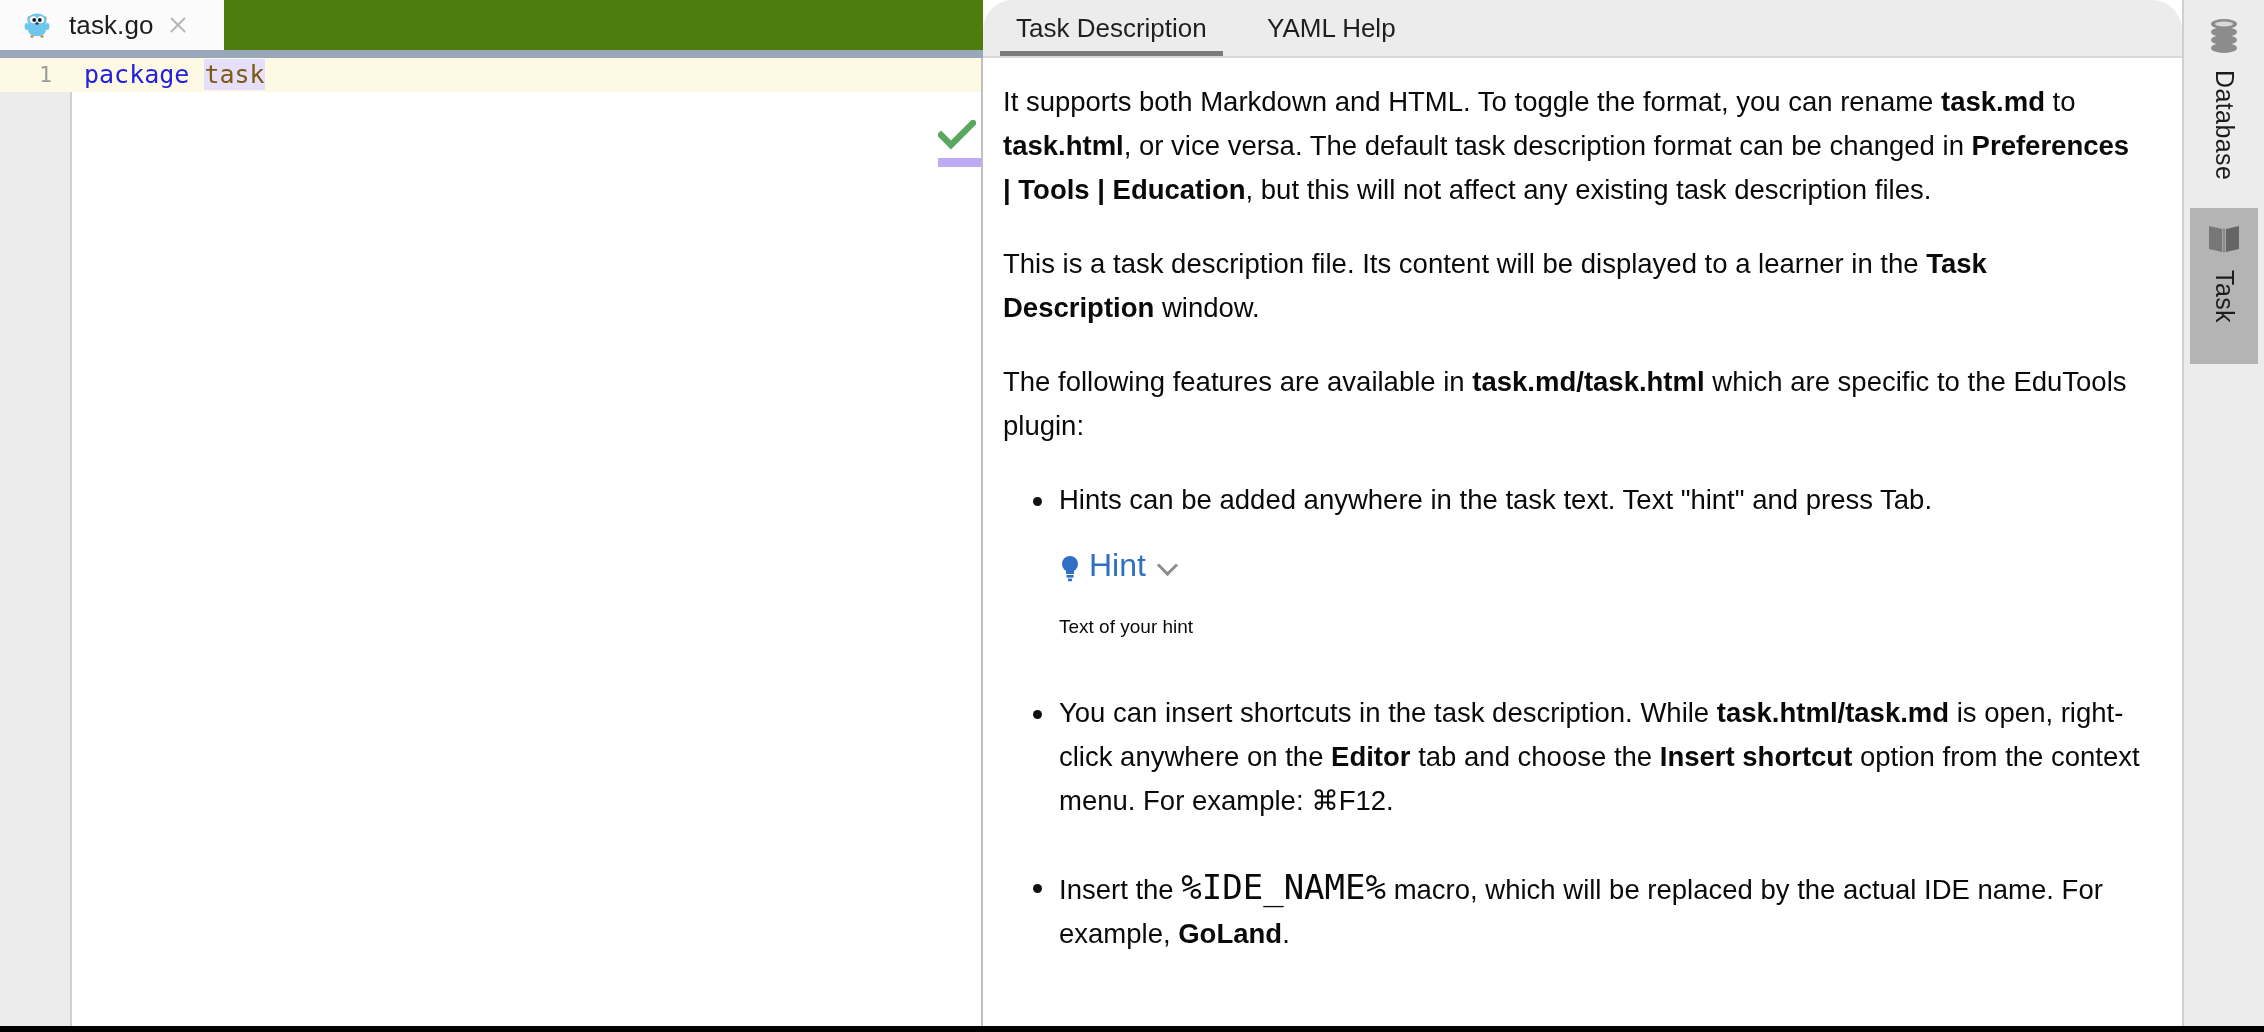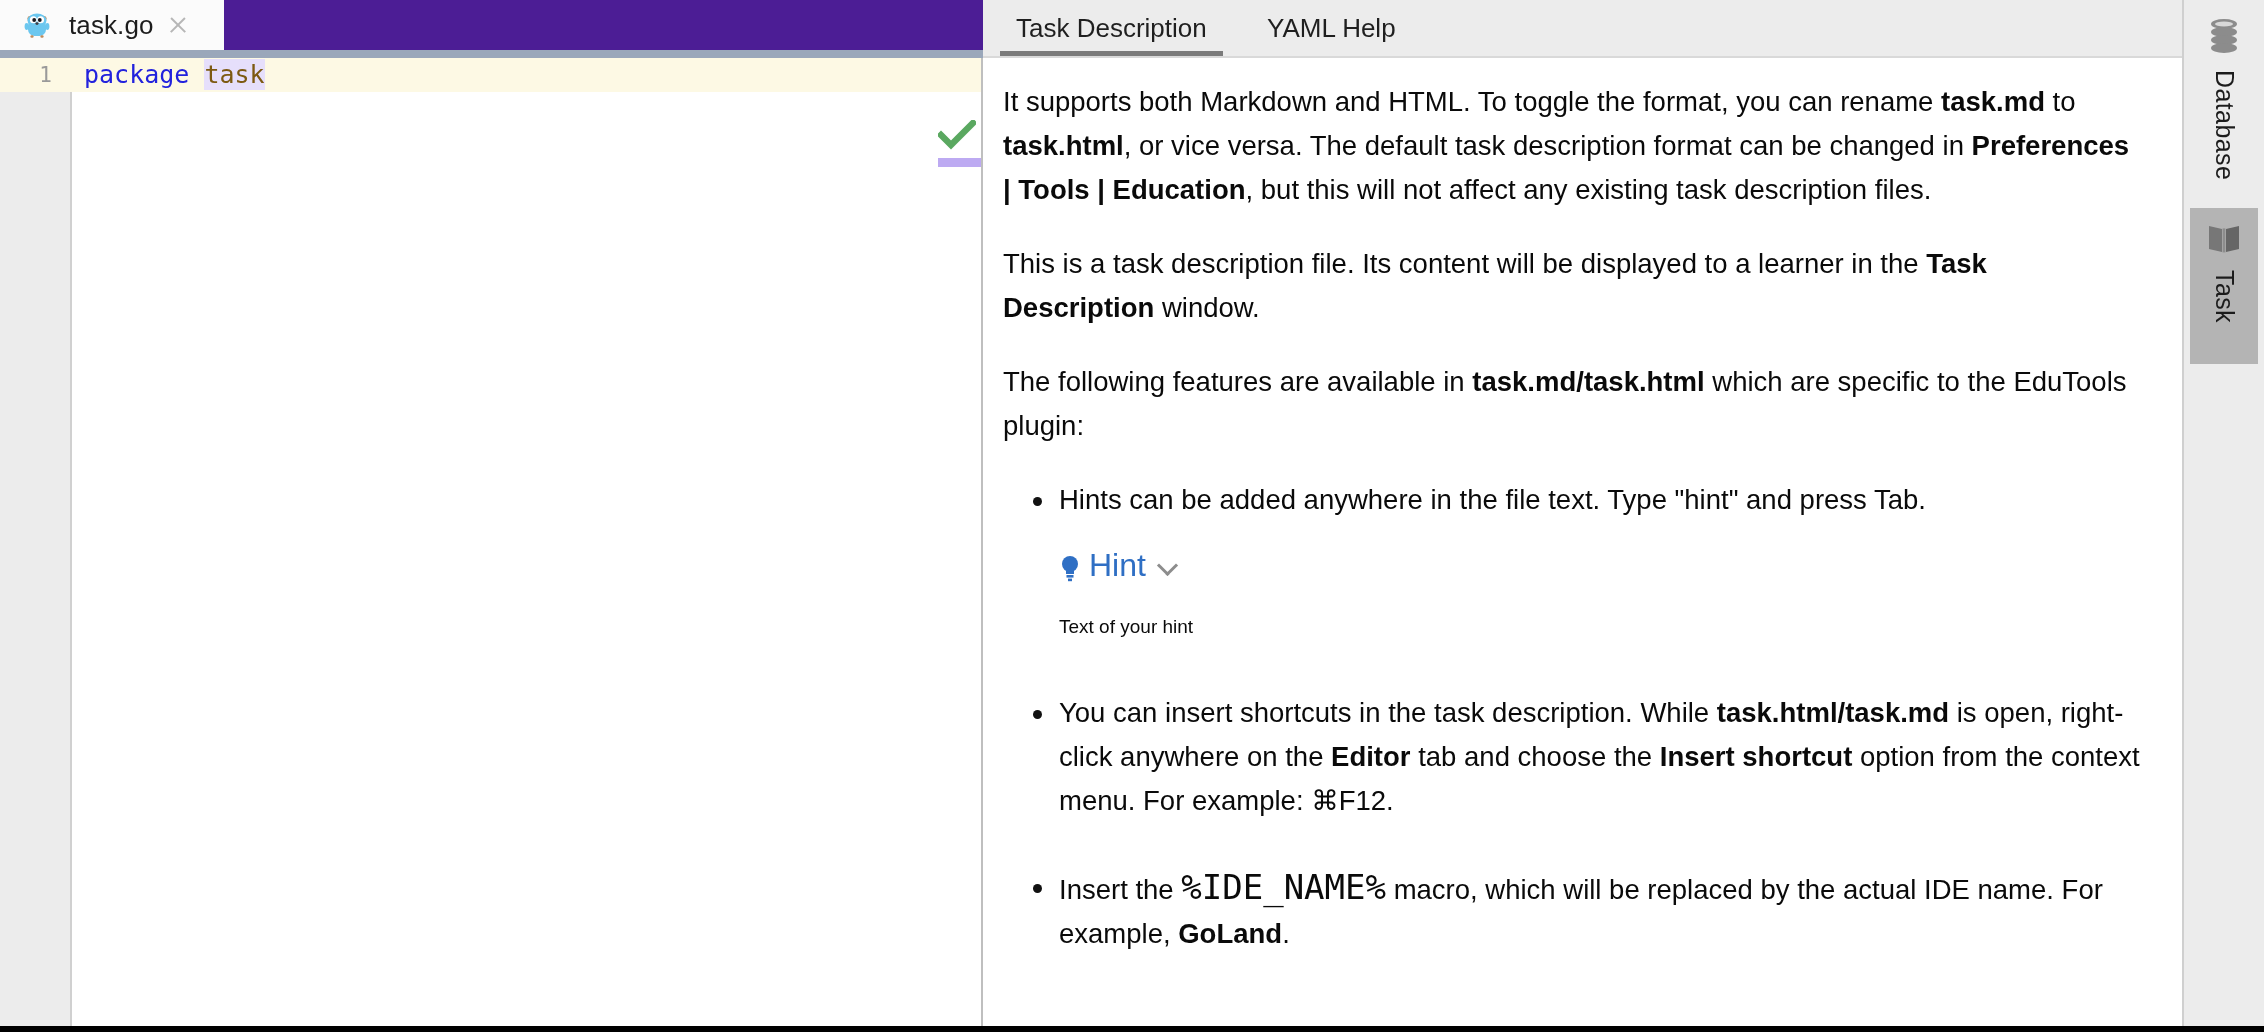--- a/index.html
+++ b/index.html
@@ -30,21 +30,21 @@
     width: 983px;
     height: 1026px;
     background: #ffffff;
     overflow: hidden;
   }
   #editor-tabbar {
     position: absolute;
     left: 0; top: 0;
     width: 983px;
     height: 50px;
-    background: #4c1d95;
+    background: #4d7c0f;
     overflow: hidden;
   }
   #editor-tab {
     position: absolute;
     left: 0; top: 0;
     height: 50px;
     width: 224px;
     background: #fbfbfb;
     display: flex;
     align-items: center;
@@ -166,20 +166,21 @@
   }
 
   
   #task-pane {
     position: absolute;
     left: 983px; top: 0;
     width: 1199px;
     height: 1026px;
     background: #ffffff;
     overflow: hidden;
+    border-radius: 30px;
   }
   #task-header {
     position: absolute;
     left: 0; top: 0;
     width: 1199px;
     height: 58px;
     background: #ececec;
     border-bottom: 2px solid #d9d9d9;
     box-sizing: border-box;
   }
@@ -382,21 +383,21 @@
 
       <p class="para"><span>It supports both Markdown and HTML. To toggle the format, you can rename </span><b>task.md</b><span> to </span><b>task.html</b><span>, or vice versa. The default task description format can be changed in </span><b>Preferences | Tools | Education</b><span>, but this will not affect any existing task description files.</span></p>
 
       <p class="para"><span>This is a task description file. Its content will be displayed to a learner in the </span><b>Task Description</b><span> window.</span></p>
 
       <p class="para"><span>The following features are available in </span><b>task.md/task.html</b><span> which are specific to the EduTools plugin:</span></p>
 
       <ul class="feature-list">
 
         <li>
-          <span>Hints can be added anywhere in the file text. Type "hint" and press Tab.</span>
+          <span>Hints can be added anywhere in the task text. Text "hint" and press Tab.</span>
 
           <div class="hint-block">
             <div class="hint-toggle">
               <span class="bulb-icon">
                 <svg width="22" height="28" viewBox="0 0 22 28">
                   <circle cx="11" cy="10" r="8" fill="#2f6fc4"></circle>
                   <rect x="7" y="17" width="8" height="3" fill="#2f6fc4"></rect>
                   <rect x="7.5" y="21" width="7" height="2.6" fill="#2f6fc4"></rect>
                   <rect x="9" y="24.6" width="4" height="2.6" fill="#2f6fc4"></rect>
                 </svg>

